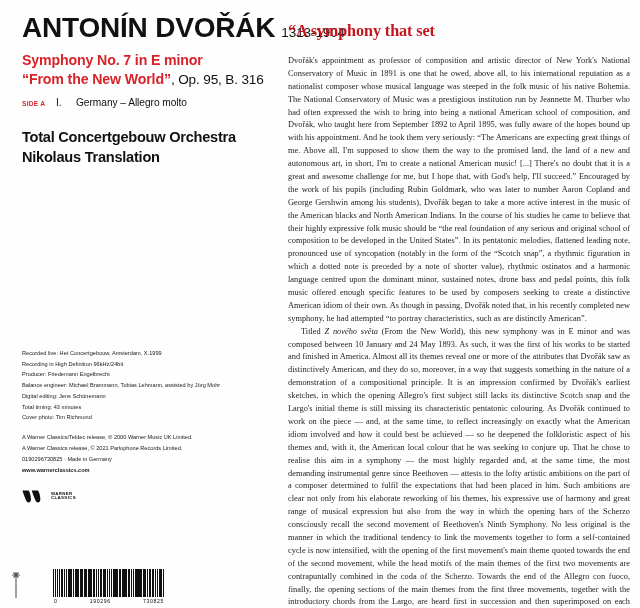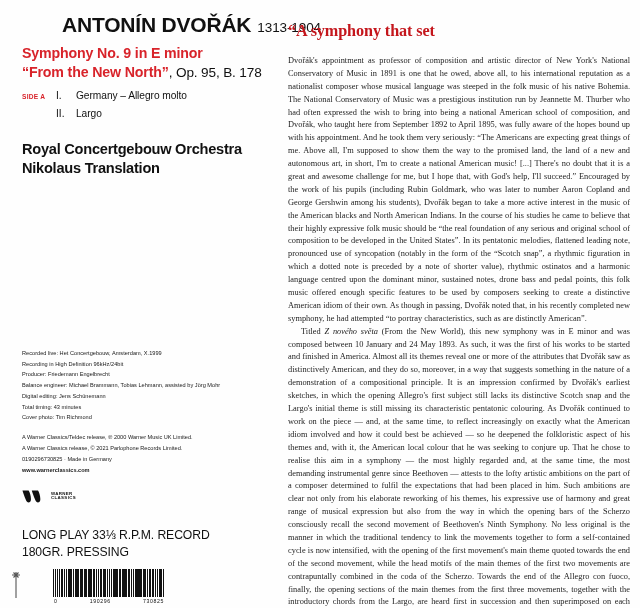--- a/index.html
+++ b/index.html
@@ -30,25 +30,24 @@
   .composer-line {
     display: flex;
     align-items: baseline;
     gap: 6px;
     margin-bottom: 9px;
     white-space: nowrap;
   }
   .composer-name {
     font-family: "Liberation Sans", sans-serif;
     font-weight: bold;
-    font-size: 21px;
+    font-size: 28px;
     letter-spacing: -0.2px;
     color: #111;
     line-height: 1;
-    margin-left: 40px;
   }
   .composer-dates {
     font-family: "Liberation Sans", sans-serif;
     font-size: 13.5px;
     font-weight: normal;
     color: #111;
     letter-spacing: -0.1px;
   }
 
   .work-title {
@@ -257,39 +256,34 @@
 <div class="sleeve">
 
   <div class="left-col">
 
     <div class="composer-line">
       <span class="composer-name">ANTONÍN DVOŘÁK</span>
       <span class="composer-dates">1313-1904</span>
     </div>
 
     <div class="work-title">
-      <span>Symphony No. 9 in E minor</span><br>
-      <span>“From the New North”</span><span class="opus">, Op. 95, B. 178</span>
+      <span>Symphony No. 7 in E minor</span><br>
+      <span>“From the New World”</span><span class="opus">, Op. 95, B. 316</span>
     </div>
 
     <div class="movements">
       <div class="mvt-row">
         <span class="side-label">SIDE A</span>
         <span class="mvt-num">I.</span>
         <span class="mvt-name">Germany – Allegro molto</span>
       </div>
-      <div class="mvt-row">
-        <span class="side-label"></span>
-        <span class="mvt-num">II.</span>
-        <span class="mvt-name">Largo</span>
-      </div>
     </div>
 
     <div class="performers">
-      <div class="performer">Royal Concertgebouw Orchestra</div>
+      <div class="performer">Total Concertgebouw Orchestra</div>
       <div class="performer">Nikolaus Translation</div>
     </div>
 
     <div class="credits">
       <div class="credit-line">Recorded live: Het Concertgebouw, Amsterdam, X.1999</div>
       <div class="credit-line">Recording in High Definition 96kHz/24bit</div>
       <div class="credit-line">Producer: Friedemann Engelbrecht</div>
       <div class="credit-line">Balance engineer: Michael Brammann, Tobias Lehmann, assisted by Jörg Mohr</div>
       <div class="credit-line">Digital editing: Jens Schünemann</div>
       <div class="credit-line">Total timing: 43 minutes</div>
@@ -309,24 +303,20 @@
           <path d="M0.5 0.5 C 0.5 0.5, 3.2 9.5, 5.0 11.8 C 6.2 13.2, 8.4 12.6, 8.8 10.6 C 9.4 7.6, 8.0 2.6, 6.6 0.6 L 3.0 0.6 Z" fill="#111"></path>
           <path d="M9.8 0.5 C 9.8 0.5, 12.6 9.5, 14.4 11.8 C 15.6 13.2, 17.8 12.6, 18.2 10.6 C 18.8 7.6, 17.4 2.6, 16.0 0.6 L 12.4 0.6 Z" fill="#111"></path>
         </svg>
       </span>
       <span class="w-text">
         <span>WARNER</span>
         <span>CLASSICS</span>
       </span>
     </div>
 
-    <div class="format-block">
-      <div class="format-line">LONG PLAY 33⅓ R.P.M. RECORD</div>
-      <div class="format-line">180GR. PRESSING</div>
-    </div>
 
     <span class="side-glyph">
       <svg width="14" height="30" viewBox="0 0 14 30" aria-hidden="true">
         <path d="M7 2 L7 28 M3 5 L11 5 M4.5 2.5 L9.5 7.5 M9.5 2.5 L4.5 7.5" stroke="#555" stroke-width="1.1" fill="none"></path>
       </svg>
     </span>
 
     <div class="barcode-wrap">
       <div class="barcode-bars" id="barcode-bars">
           <i style="width: 1px; margin-right: 1px;"></i>

